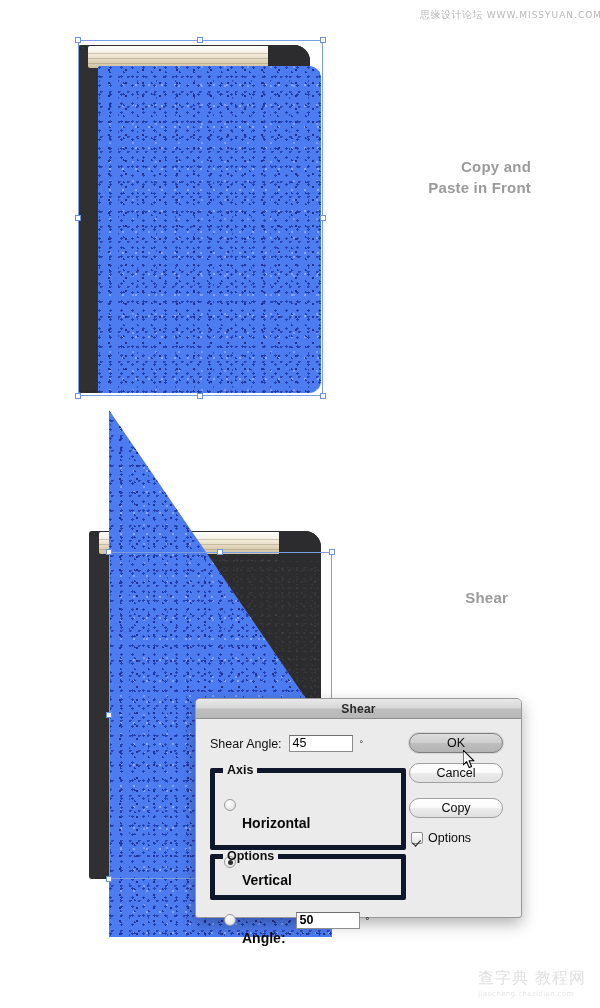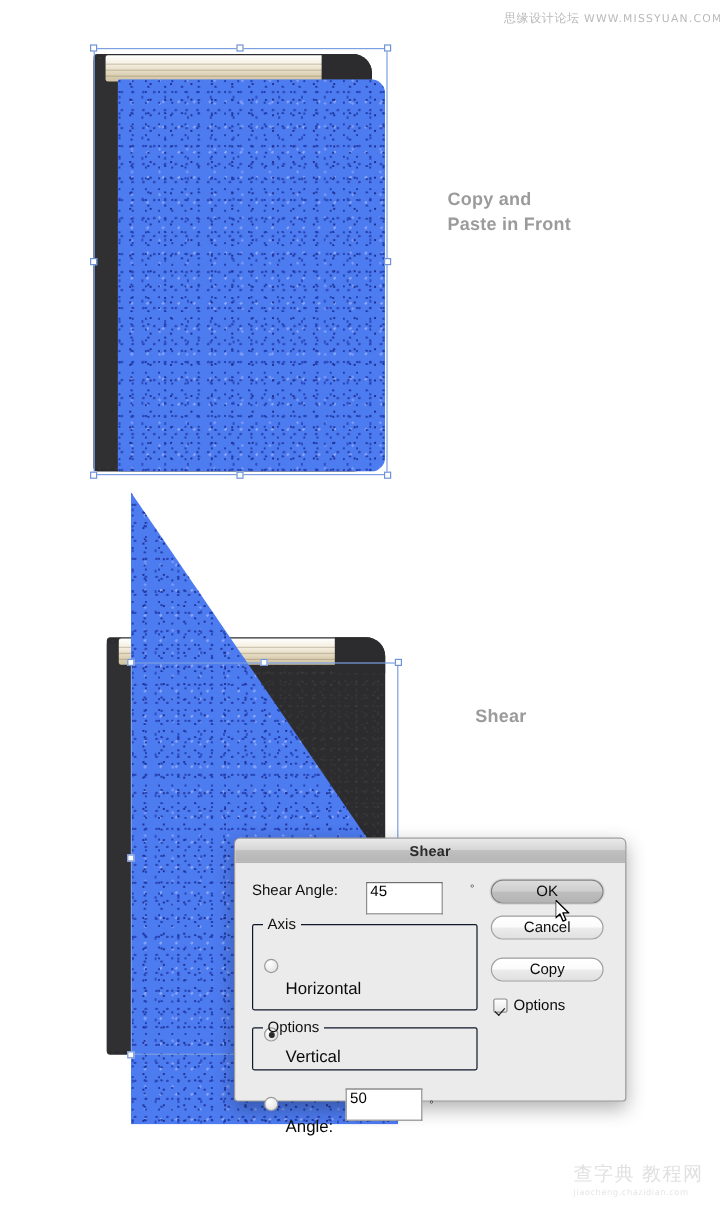--- a/index.html
+++ b/index.html
@@ -24,21 +24,21 @@
     font-size:16px;color:#9a9a9a;letter-spacing:1px;white-space:nowrap;
     font-family:"DejaVu Sans", sans-serif;
   }
   #wm-bottom .sub{
     font-size:7px;color:#a8a8a8;letter-spacing:.4px;white-space:nowrap;margin-top:1px;
     font-family:"DejaVu Sans", sans-serif;
   }
 
   
   .caption{
-    position:absolute;text-align:left;color:#9b9b9b;
+    position:absolute;text-align:right;color:#9b9b9b;
     font-size:15px;font-weight:bold;line-height:21px;letter-spacing:.2px;
   }
   #caption-copy-paste{left:373px;top:156px;width:158px;}
   #caption-shear{left:396px;top:587px;width:112px;}
 
   
   .book{position:absolute;}
 
   
   .cover-dark{
@@ -110,32 +110,32 @@
   }
   #shear-titlebar{
     height:19px;
     background:linear-gradient(180deg,#e9e9e9 0%,#d6d6d6 48%,#bfbfbf 52%,#b6b6b6 100%);
     border-bottom:1px solid #8f8f8f;border-radius:4px 4px 0 0;
     display:flex;align-items:center;justify-content:center;
   }
   #shear-title{font-size:12px;font-weight:bold;color:#2b2b2b;letter-spacing:.2px;}
   .dlg-body{position:relative;width:100%;height:199px;}
 
-  .row-angle{position:absolute;left:14px;top:16px;display:flex;gap:23px;}
+  .row-angle{position:absolute;left:14px;top:16px;display:flex;align-items:center;gap:7px;}
   .lbl{font-size:12.5px;color:#101010;}
   .txtfield{
-    width:64px;height:27px;background:#fff;border:1px solid #8d8d8d;
+    width:64px;height:17px;background:#fff;border:1px solid #8d8d8d;
     border-top-color:#6f6f6f;box-sizing:border-box;
     font-size:12.5px;color:#000;padding:0 3px;line-height:15px;
     font-family:"Liberation Sans", sans-serif;
   }
   .deg{font-size:9px;color:#222;}
 
   fieldset.group{
-    position:absolute;margin:0;padding:0;border:1px solid #0f172a;border-radius:2px;
+    position:absolute;margin:0;padding:0;border:5px solid #0f172a;border-radius:2px;font-weight:bold;
   }
   fieldset.group legend{
     margin-left:8px;padding:0 4px;font-size:12.5px;color:#111;
   }
   #axis-group{left:14px;top:44px;width:186px;height:77px;}
   #options-group{left:14px;top:130px;width:186px;height:41px;}
 
   .radio-row{display:flex;align-items:center;gap:6px;margin:2px 0 0 9px;}
   .radio{
     width:12px;height:12px;border-radius:50%;

